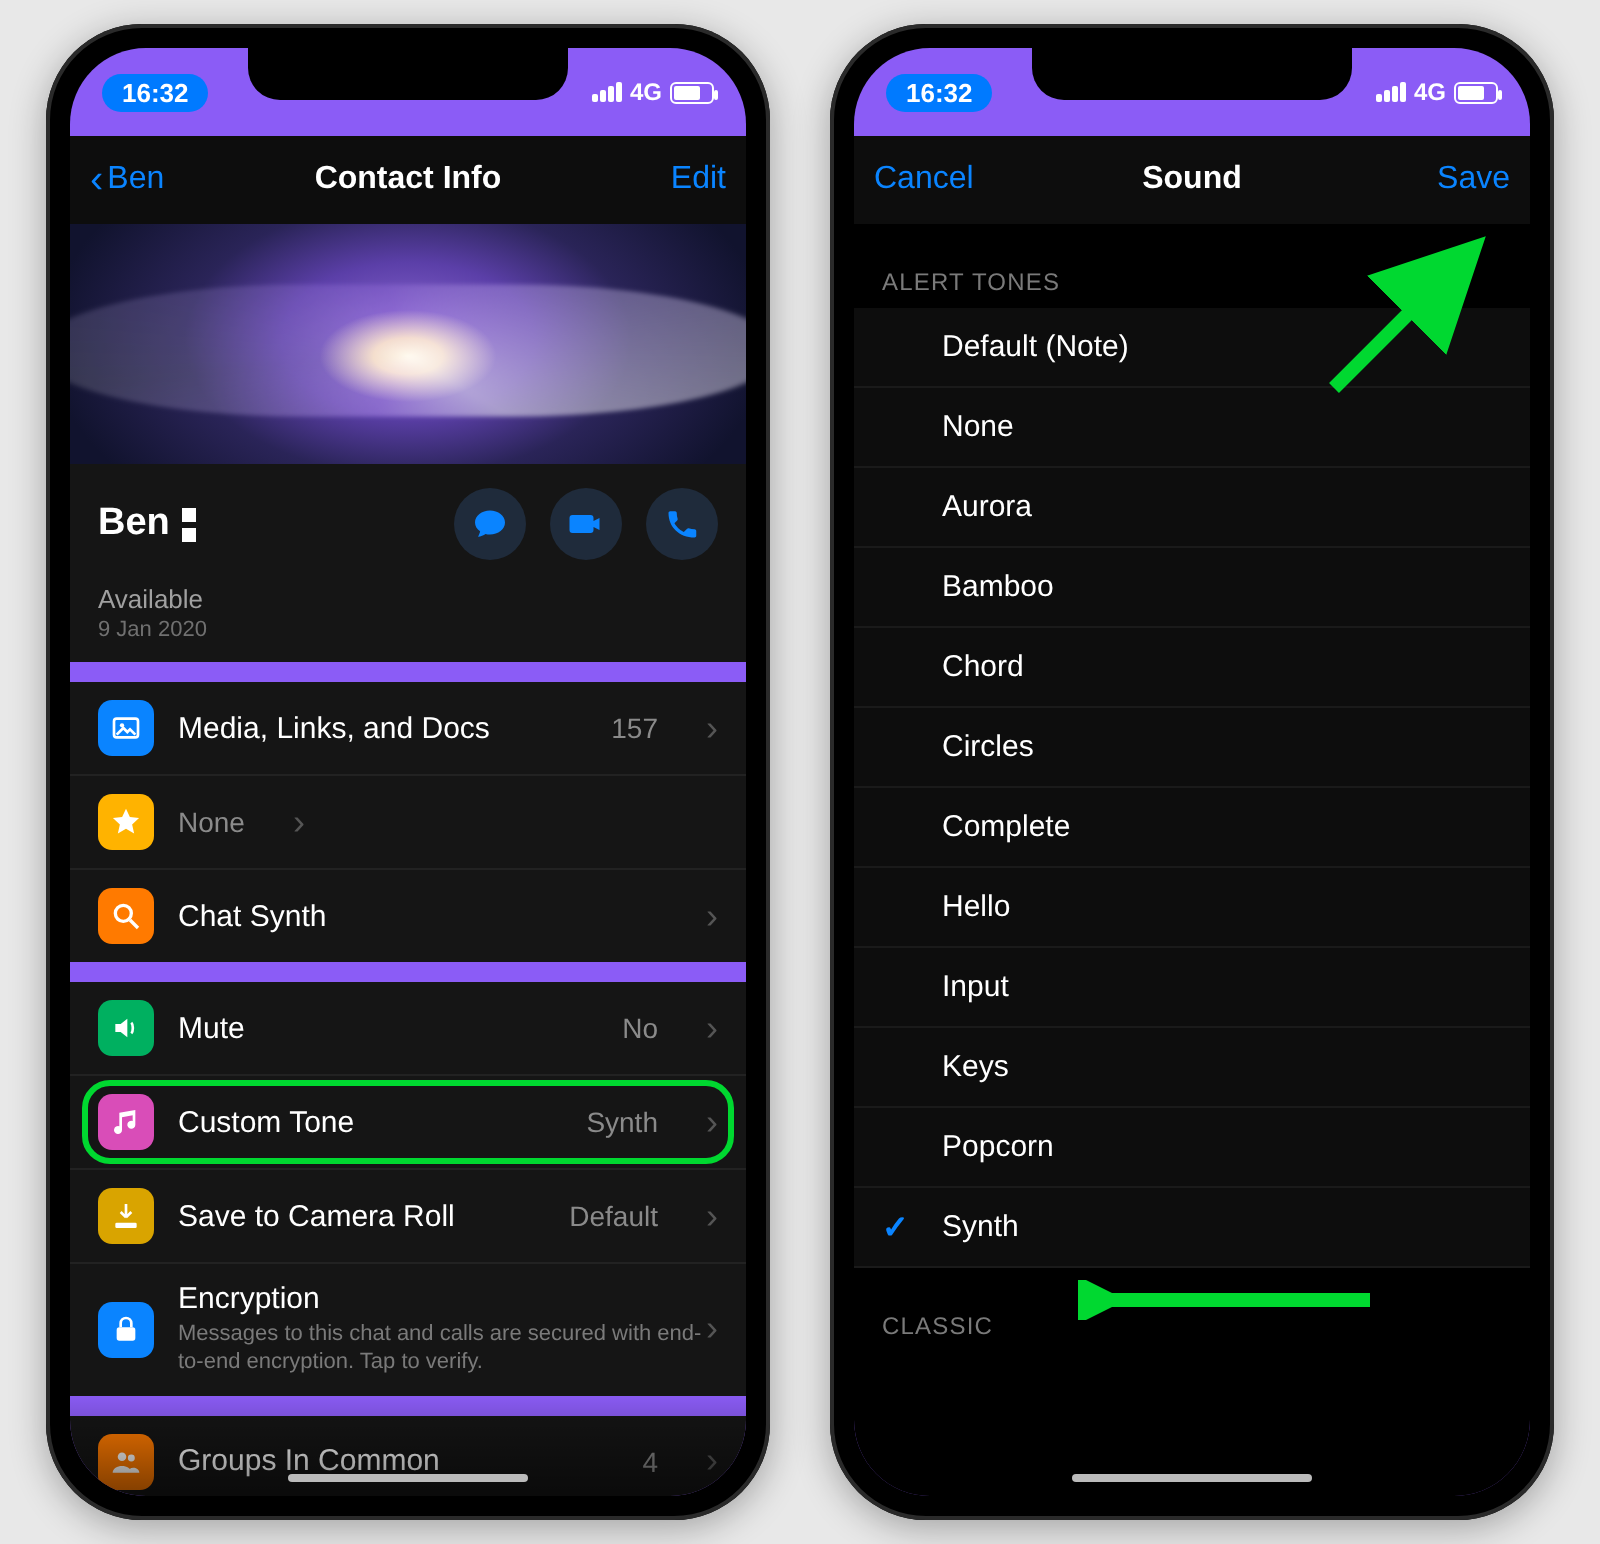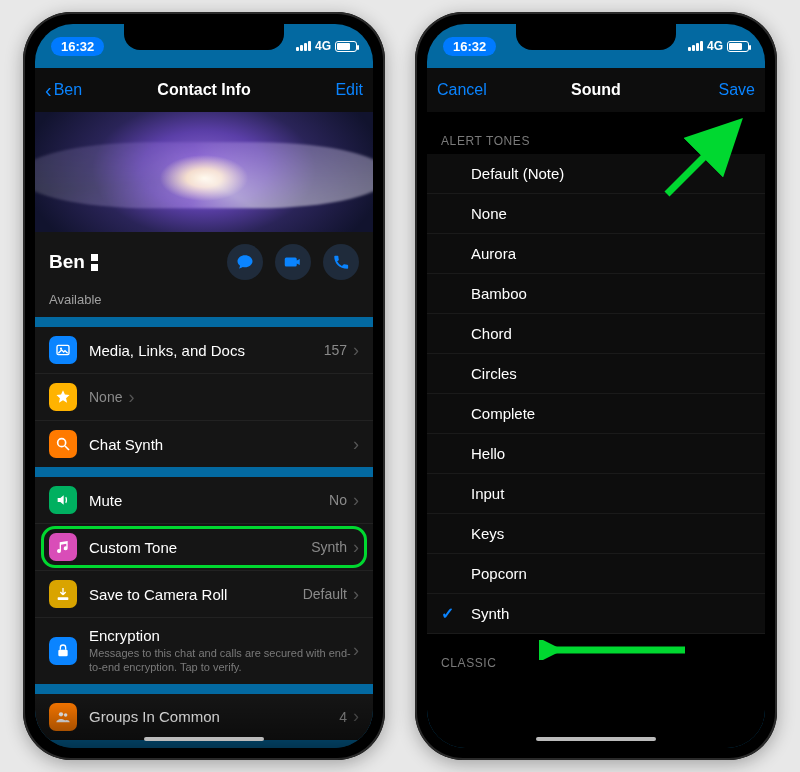--- a/index.html
+++ b/index.html
@@ -20,21 +20,21 @@
     height: 748px;
     background: #000;
     border-radius: 48px;
     padding: 12px;
     position: relative;
     box-shadow: inset 0 0 0 2px #2a2a2a, 0 4px 18px rgba(0,0,0,0.3);
   }
   .screen {
     width: 100%;
     height: 100%;
-    background: #0369a1;
+    background: #8b5cf6;
     border-radius: 38px;
     overflow: hidden;
     position: relative;
     color: #fff;
   }
   .notch {
     position: absolute;
     top: 0;
     left: 50%;
     transform: translateX(-50%);
@@ -140,21 +140,21 @@
     position:relative;
   }
   .row:last-child { border-bottom:none; }
   .row .icon {
     width:28px; height:28px; border-radius:7px; margin-right:12px;
     display:flex; align-items:center; justify-content:center; flex-shrink:0;
     color:#fff;
   }
   .row .icon svg { width:16px; height:16px; }
   .row .label { flex:1; }
-  .row .val { color:#8a8a8a; font-size:14px; margin-right:6px;text-align:right;}
+  .row .val { color:#8a8a8a; font-size:14px; margin-right:24px;text-align:right;}
   .row .chev { color:#555; font-size:18px; }
   .row .sub { font-size:11px; color:#7a7a7a; margin-top:2px; line-height:1.3;}
   .i-blue { background:#0a84ff; }
   .i-yellow { background:#ffb300; }
   .i-orange { background:#ff7a00; }
   .i-green { background:#00b060; }
   .i-pink { background:#d94db8; }
   .i-gold { background:#d9a400; }
   .i-blue2 { background:#0a84ff; }
   .i-orange2 { background:#ff7a00; }
@@ -261,20 +261,21 @@
           </div>
           <div class="circ">
             <svg viewBox="0 0 24 24">
                 <path fill="currentColor" d="M6.6 10.8a15 15 0 0 0 6.6 6.6l2.2-2.2c.3-.3.7-.4 1.1-.3 1.2.4 2.5.6 3.9.6.6 0 1.1.5 1.1 1.1v3.3c0 .6-.5 1.1-1.1 1.1C10.1 21 3 13.9 3 4.6 3 4 3.5 3.5 4.1 3.5h3.3c.6 0 1.1.5 1.1 1.1 0 1.4.2 2.7.6 3.9.1.4 0 .8-.3 1.1l-2.2 2.2z"></path>
               </svg>
           </div>
         </div>
       </div>
       <div class="avail">
         <div>Available</div>
+        <div class="date">9 Jan 2020</div>
       </div>
     </div>
 
     <div class="group" id="p1g1">
         <div class="row">
           <div class="icon i-blue">
             <svg viewBox="0 0 24 24">
               <rect x="3" y="5" width="18" height="14" rx="2" fill="none" stroke="currentColor" stroke-width="2"></rect>
               <circle cx="9" cy="10" r="1.6" fill="currentColor"></circle>
               <path d="M5 17l5-5 3 3 2-2 4 4" fill="none" stroke="currentColor" stroke-width="2"></path>

